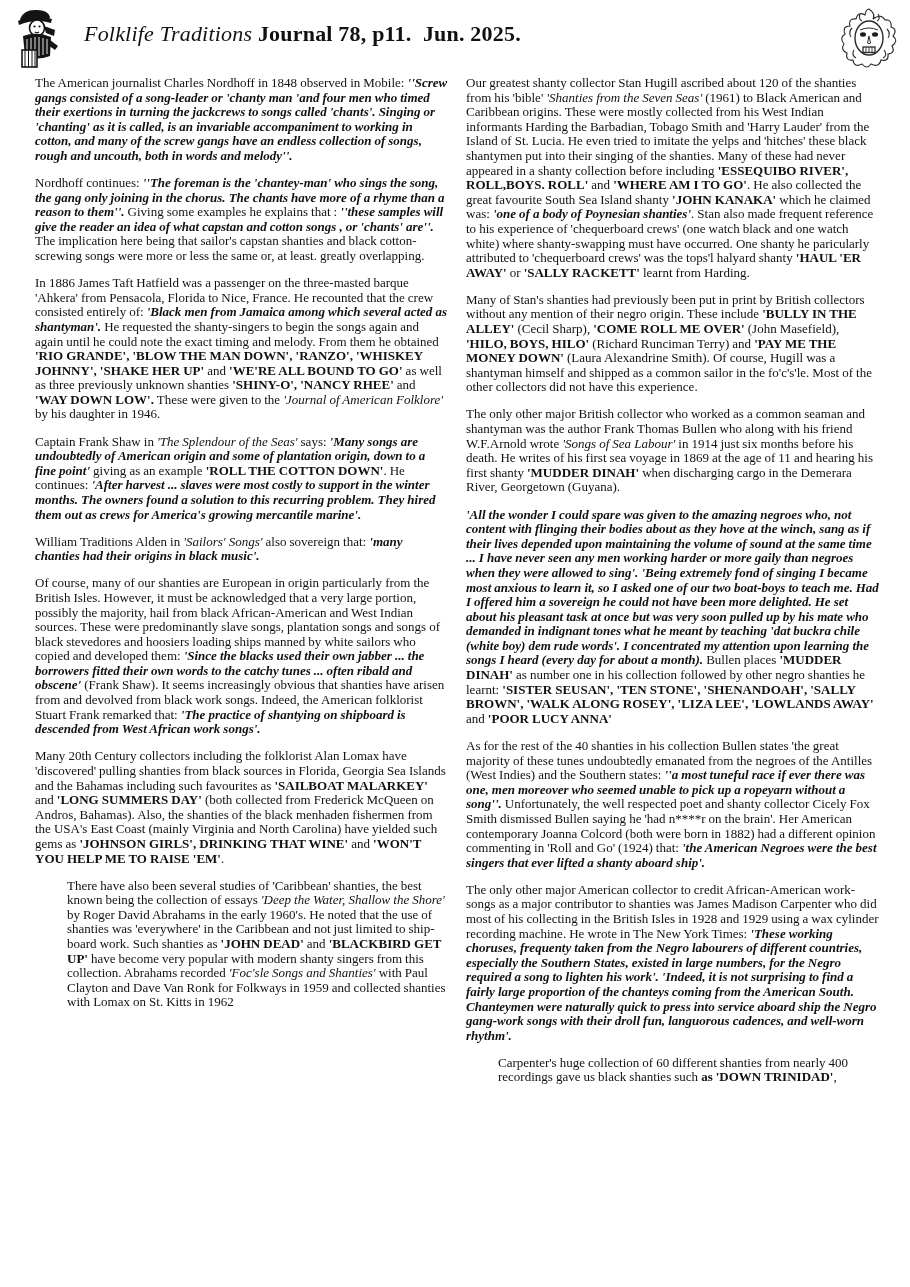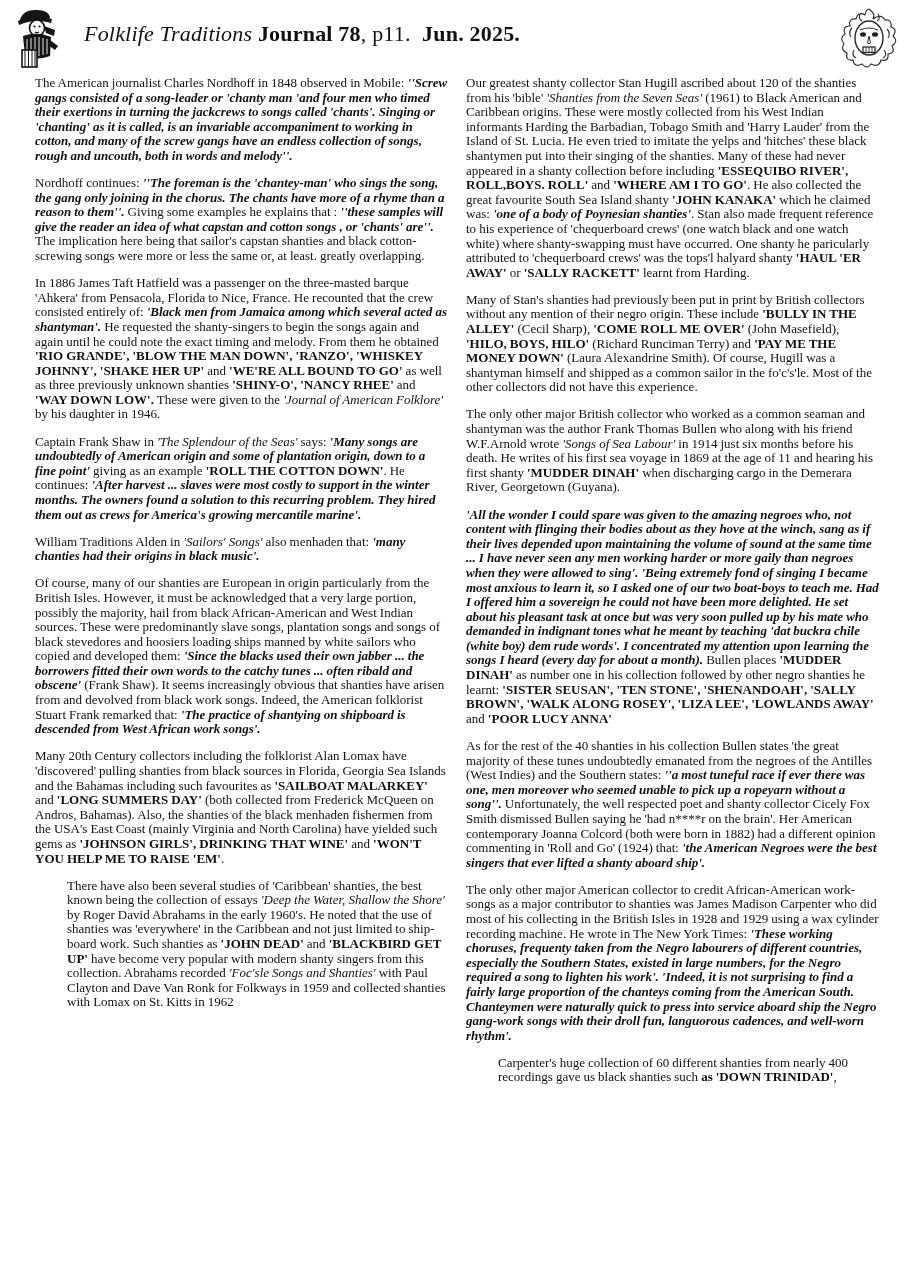--- a/index.html
+++ b/index.html
@@ -28,21 +28,21 @@
   #masthead-title {
     font-size: 22px;
     line-height: 1.1;
     padding: 16px 0 0 14px;
     flex: 1 1 auto;
     letter-spacing: 0.2px;
     white-space: pre-wrap;
   }
   .t-bi { font-weight: 400; font-style: italic; }
   .t-b  { font-weight: 700; }
-  .t-r  { font-weight: 400; }
+  .t-r  { font-weight: 700; }
   
   #article {
     display: flex;
     gap: 17px;
     padding: 8px 30px 10px 35px;
     box-sizing: border-box;
   }
   .col {
     flex: 1 1 0;
     min-width: 0;
@@ -105,21 +105,21 @@
     </span>
 
   </div>
 
   <div id="article">
     <div class="col">
         <p><span>The American journalist Charles Nordhoff in 1848 observed in Mobile: </span><span class="bi">''Screw gangs consisted of a song-leader or 'chanty man 'and four men who timed their exertions in turning the jackcrews to songs called 'chants'. Singing or 'chanting' as it is called, is an invariable accompaniment to working in cotton, and many of the screw gangs have an endless collection of songs, rough and uncouth, both in words and melody''.</span></p>
         <p><span>Nordhoff continues: </span><span class="bi">''The foreman is the 'chantey-man' who sings the song, the gang only joining in the chorus. The chants have more of a rhyme than a reason to them''.</span><span> Giving some examples he explains that : </span><span class="bi">''these samples will give the reader an idea of what capstan and cotton songs , or 'chants' are''.</span><span> The implication here being that sailor's capstan shanties and black cotton-screwing songs were more or less the same or, at least. greatly overlapping.</span></p>
         <p><span>In 1886 James Taft Hatfield was a passenger on the three-masted barque 'Ahkera' from Pensacola, Florida to Nice, France. He recounted that the crew consisted entirely of: </span><span class="bi">'Black men from Jamaica among which several acted as shantyman'.</span><span> He requested the shanty-singers to begin the songs again and again until he could note the exact timing and melody. From them he obtained </span><span class="b">'RIO GRANDE', 'BLOW THE MAN DOWN', 'RANZO', 'WHISKEY JOHNNY', 'SHAKE HER UP'</span><span> and </span><span class="b">'WE'RE ALL BOUND TO GO'</span><span> as well as three previously unknown shanties </span><span class="b">'SHINY-O', 'NANCY RHEE'</span><span> and </span><span class="b">'WAY DOWN LOW'.</span><span> These were given to the </span><span class="i">'Journal of American Folklore'</span><span> by his daughter in 1946.</span></p>
         <p><span>Captain Frank Shaw in </span><span class="i">'The Splendour of the Seas'</span><span> says: </span><span class="bi">'Many songs are undoubtedly of American origin and some of plantation origin, down to a fine point'</span><span> giving as an example </span><span class="b">'ROLL THE COTTON DOWN'</span><span>. He continues: </span><span class="bi">'After harvest ... slaves were most costly to support in the winter months. The owners found a solution to this recurring problem. They hired them out as crews for America's growing mercantile marine'.</span></p>
-        <p><span>William Traditions Alden in </span><span class="i">'Sailors' Songs'</span><span> also menhaden that: </span><span class="bi">'many chanties had their origins in black music'.</span></p>
+        <p><span>William Traditions Alden in </span><span class="i">'Sailors' Songs'</span><span> also sovereign that: </span><span class="bi">'many chanties had their origins in black music'.</span></p>
         <p><span>Of course, many of our shanties are European in origin particularly from the British Isles. However, it must be acknowledged that a very large portion, possibly the majority, hail from black African-American and West Indian sources. These were predominantly slave songs, plantation songs and songs of black stevedores and hoosiers loading ships manned by white sailors who copied and developed them: </span><span class="bi">'Since the blacks used their own jabber ... the borrowers fitted their own words to the catchy tunes ... often ribald and obscene'</span><span> (Frank Shaw). It seems increasingly obvious that shanties have arisen from and devolved from black work songs. Indeed, the American folklorist Stuart Frank remarked that: </span><span class="bi">'The practice of shantying on shipboard is descended from West African work songs'.</span></p>
         <p><span>Many 20th Century collectors including the folklorist Alan Lomax have 'discovered' pulling shanties from black sources in Florida, Georgia Sea Islands and the Bahamas including such favourites as </span><span class="b">'SAILBOAT MALARKEY'</span><span> and </span><span class="b">'LONG SUMMERS DAY'</span><span> (both collected from Frederick McQueen on Andros, Bahamas). Also, the shanties of the black menhaden fishermen from the USA's East Coast (mainly Virginia and North Carolina) have yielded such gems as </span><span class="b">'JOHNSON GIRLS', DRINKING THAT WINE'</span><span> and </span><span class="b">'WON'T YOU HELP ME TO RAISE 'EM'</span><span>.</span></p>
         <p><span>There have also been several studies of 'Caribbean' shanties, the best known being the collection of essays </span><span class="i">'Deep the Water, Shallow the Shore'</span><span> by Roger David Abrahams in the early 1960's. He noted that the use of shanties was 'everywhere' in the Caribbean and not just limited to ship-board work. Such shanties as </span><span class="b">'JOHN DEAD'</span><span> and </span><span class="b">'BLACKBIRD GET UP'</span><span> have become very popular with modern shanty singers from this collection. Abrahams recorded </span><span class="i">'Foc'sle Songs and Shanties'</span><span> with Paul Clayton and Dave Van Ronk for Folkways in 1959 and collected shanties with Lomax on St. Kitts in 1962</span></p>
       </div>
     <div class="col">
         <p><span>Our greatest shanty collector Stan Hugill ascribed about 120 of the shanties from his 'bible' </span><span class="i">'Shanties from the Seven Seas'</span><span> (1961) to Black American and Caribbean origins. These were mostly collected from his West Indian informants Harding the Barbadian, Tobago Smith and 'Harry Lauder' from the Island of St. Lucia. He even tried to imitate the yelps and 'hitches' these black shantymen put into their singing of the shanties. Many of these had never appeared in a shanty collection before including </span><span class="b">'ESSEQUIBO RIVER', ROLL,BOYS. ROLL'</span><span> and </span><span class="b">'WHERE AM I TO GO'</span><span>. He also collected the great favourite South Sea Island shanty </span><span class="b">'JOHN KANAKA'</span><span> which he claimed was: </span><span class="bi">'one of a body of Poynesian shanties'</span><span>. Stan also made frequent reference to his experience of 'chequerboard crews' (one watch black and one watch white) where shanty-swapping must have occurred. One shanty he paricularly attributed to 'chequerboard crews' was the tops'l halyard shanty </span><span class="b">'HAUL 'ER AWAY'</span><span> or </span><span class="b">'SALLY RACKETT'</span><span> learnt from Harding.</span></p>
         <p><span>Many of Stan's shanties had previously been put in print by British collectors without any mention of their negro origin. These include </span><span class="b">'BULLY IN THE ALLEY'</span><span> (Cecil Sharp), </span><span class="b">'COME ROLL ME OVER'</span><span> (John Masefield), </span><span class="b">'HILO, BOYS, HILO'</span><span> (Richard Runciman Terry) and </span><span class="b">'PAY ME THE MONEY DOWN'</span><span> (Laura Alexandrine Smith). Of course, Hugill was a shantyman himself and shipped as a common sailor in the fo'c's'le. Most of the other collectors did not have this experience.</span></p>
         <p><span>The only other major British collector who worked as a common seaman and shantyman was the author Frank Thomas Bullen who along with his friend W.F.Arnold wrote </span><span class="i">'Songs of Sea Labour'</span><span> in 1914 just six months before his death. He writes of his first sea voyage in 1869 at the age of 11 and hearing his first shanty </span><span class="b">'MUDDER DINAH'</span><span> when discharging cargo in the Demerara River, Georgetown (Guyana).</span></p>
         <p><span class="bi">'All the wonder I could spare was given to the amazing negroes who, not content with flinging their bodies about as they hove at the winch, sang as if their lives depended upon maintaining the volume of sound at the same time ... I have never seen any men working harder or more gaily than negroes when they were allowed to sing'. 'Being extremely fond of singing I became most anxious to learn it, so I asked one of our two boat-boys to teach me. Had I offered him a sovereign he could not have been more delighted. He set about his pleasant task at once but was very soon pulled up by his mate who demanded in indignant tones what he meant by teaching 'dat buckra chile (white boy) dem rude words'. I concentrated my attention upon learning the songs I heard (every day for about a month).</span><span> Bullen places </span><span class="b">'MUDDER DINAH'</span><span> as number one in his collection followed by other negro shanties he learnt: </span><span class="b">'SISTER SEUSAN', 'TEN STONE', 'SHENANDOAH', 'SALLY BROWN', 'WALK ALONG ROSEY', 'LIZA LEE', 'LOWLANDS AWAY'</span><span> and </span><span class="b">'POOR LUCY ANNA'</span></p>
         <p><span>As for the rest of the 40 shanties in his collection Bullen states 'the great majority of these tunes undoubtedly emanated from the negroes of the Antilles (West Indies) and the Southern states: </span><span class="bi">''a most tuneful race if ever there was one, men moreover who seemed unable to pick up a ropeyarn without a song''.</span><span> Unfortunately, the well respected poet and shanty collector Cicely Fox Smith dismissed Bullen saying he 'had n****r on the brain'. Her American contemporary Joanna Colcord (both were born in 1882) had a different opinion commenting in 'Roll and Go' (1924) that: </span><span class="bi">'the American Negroes were the best singers that ever lifted a shanty aboard ship'.</span></p>

